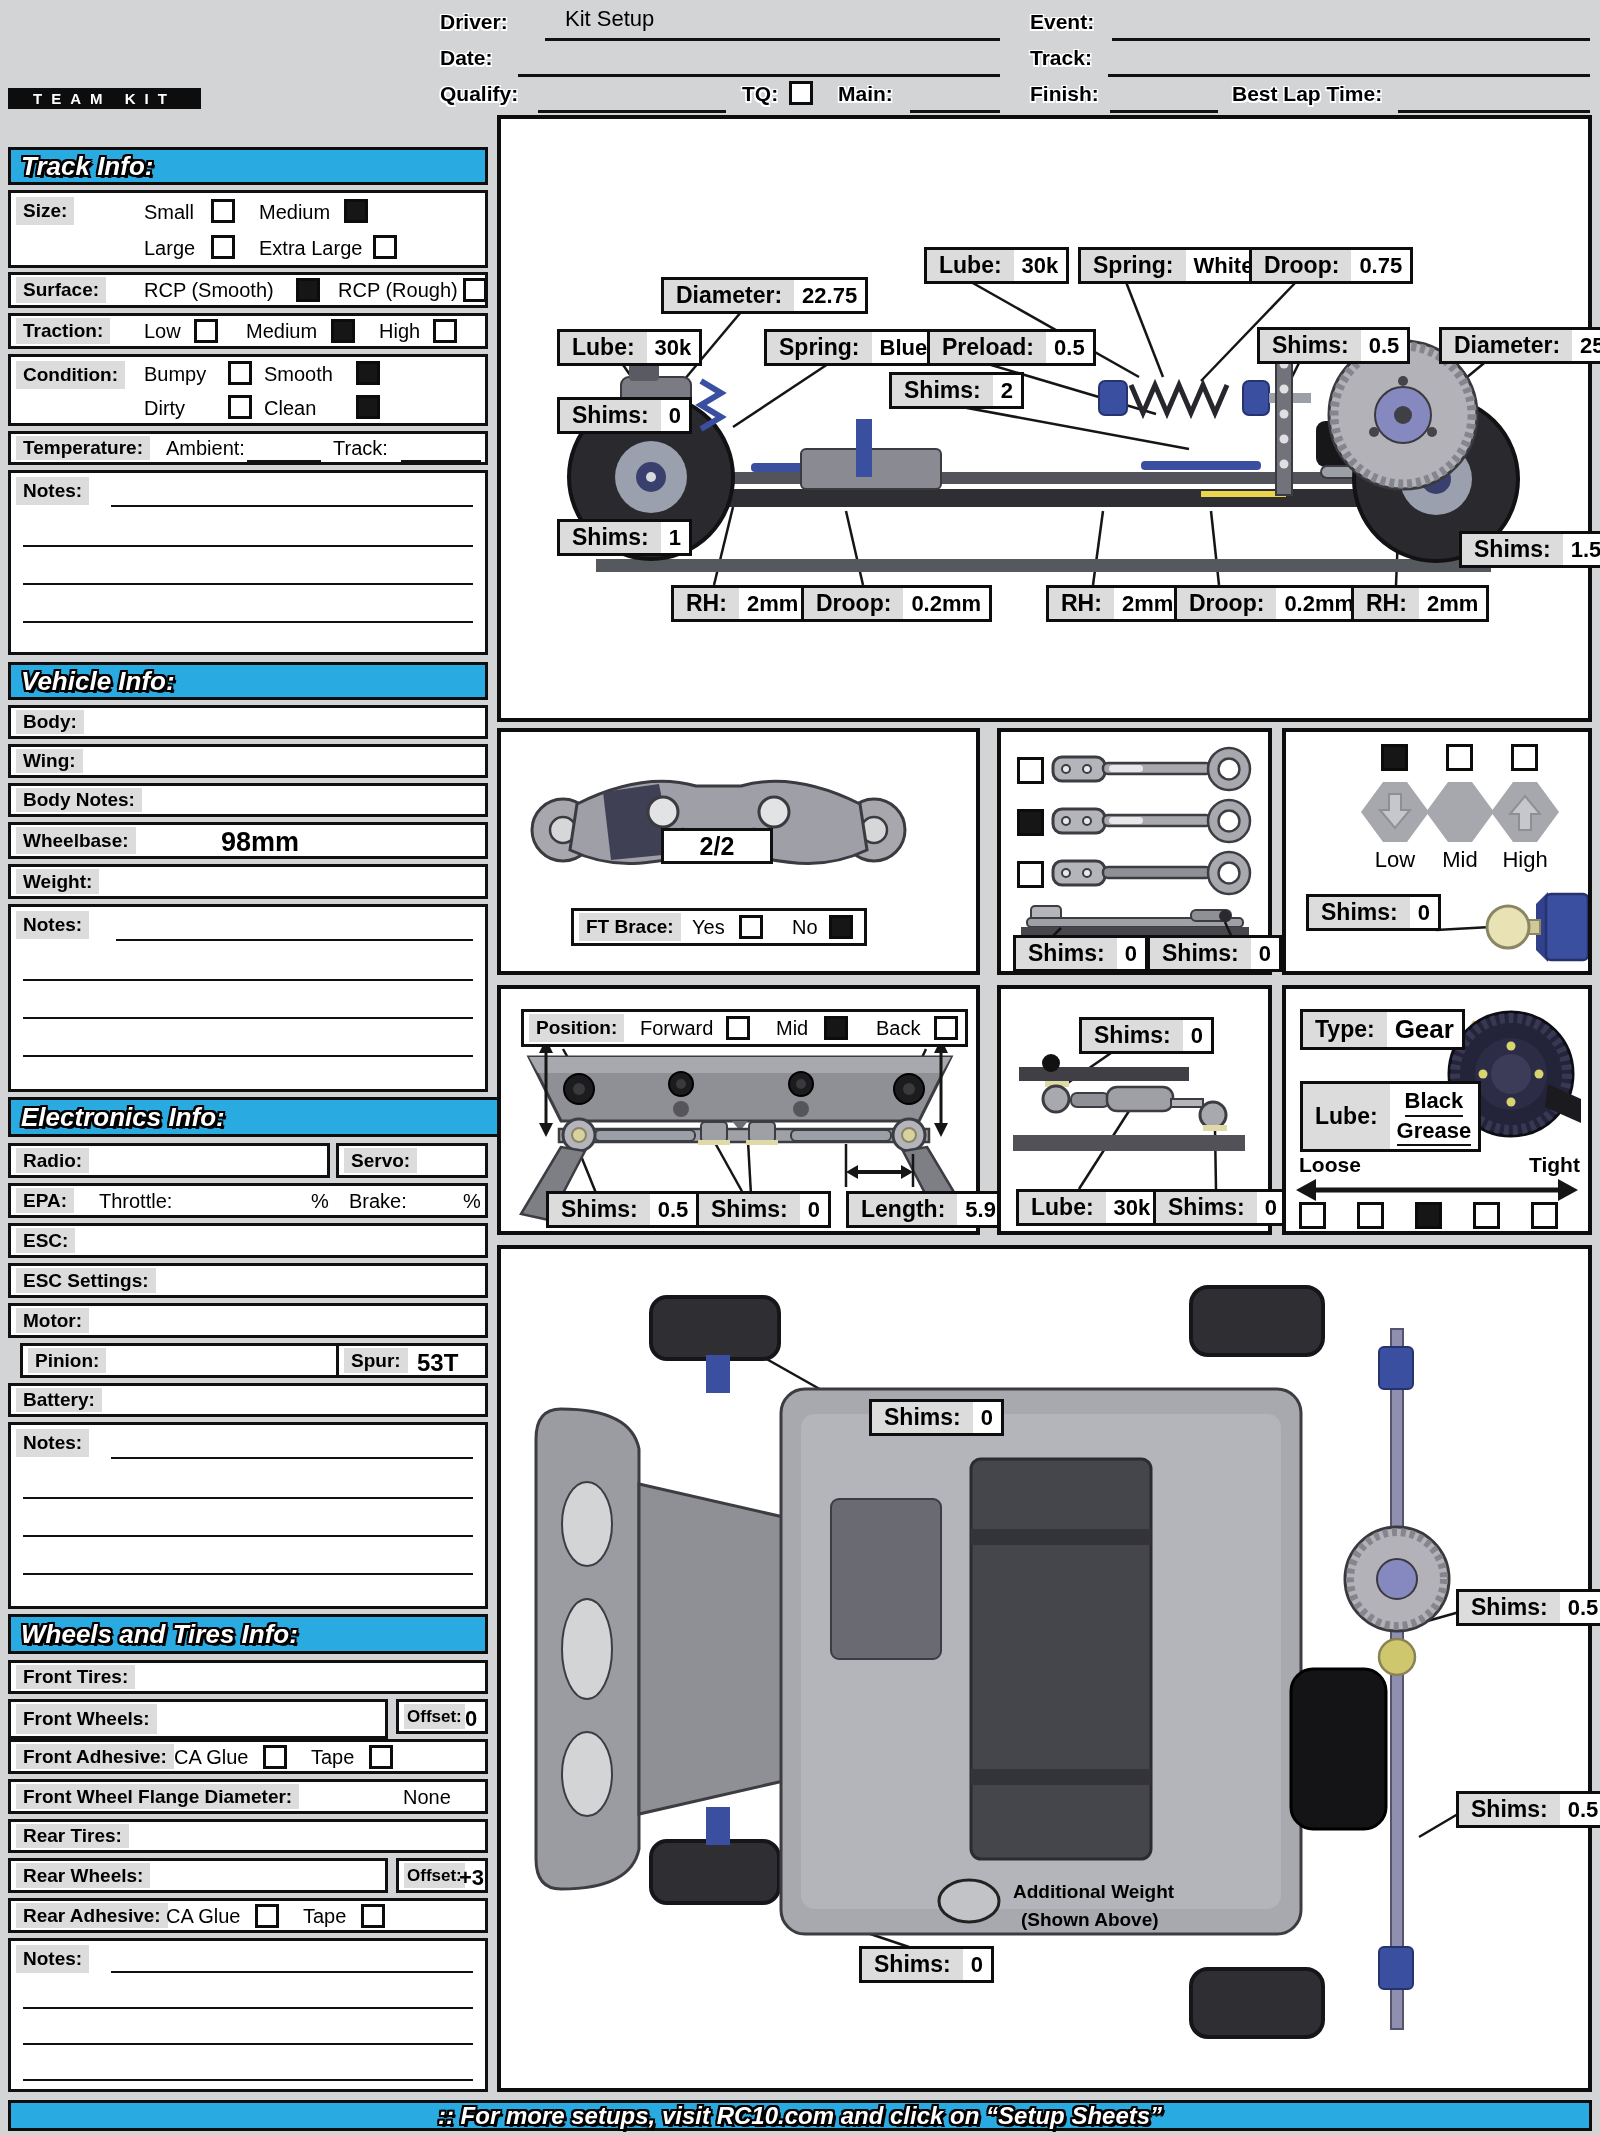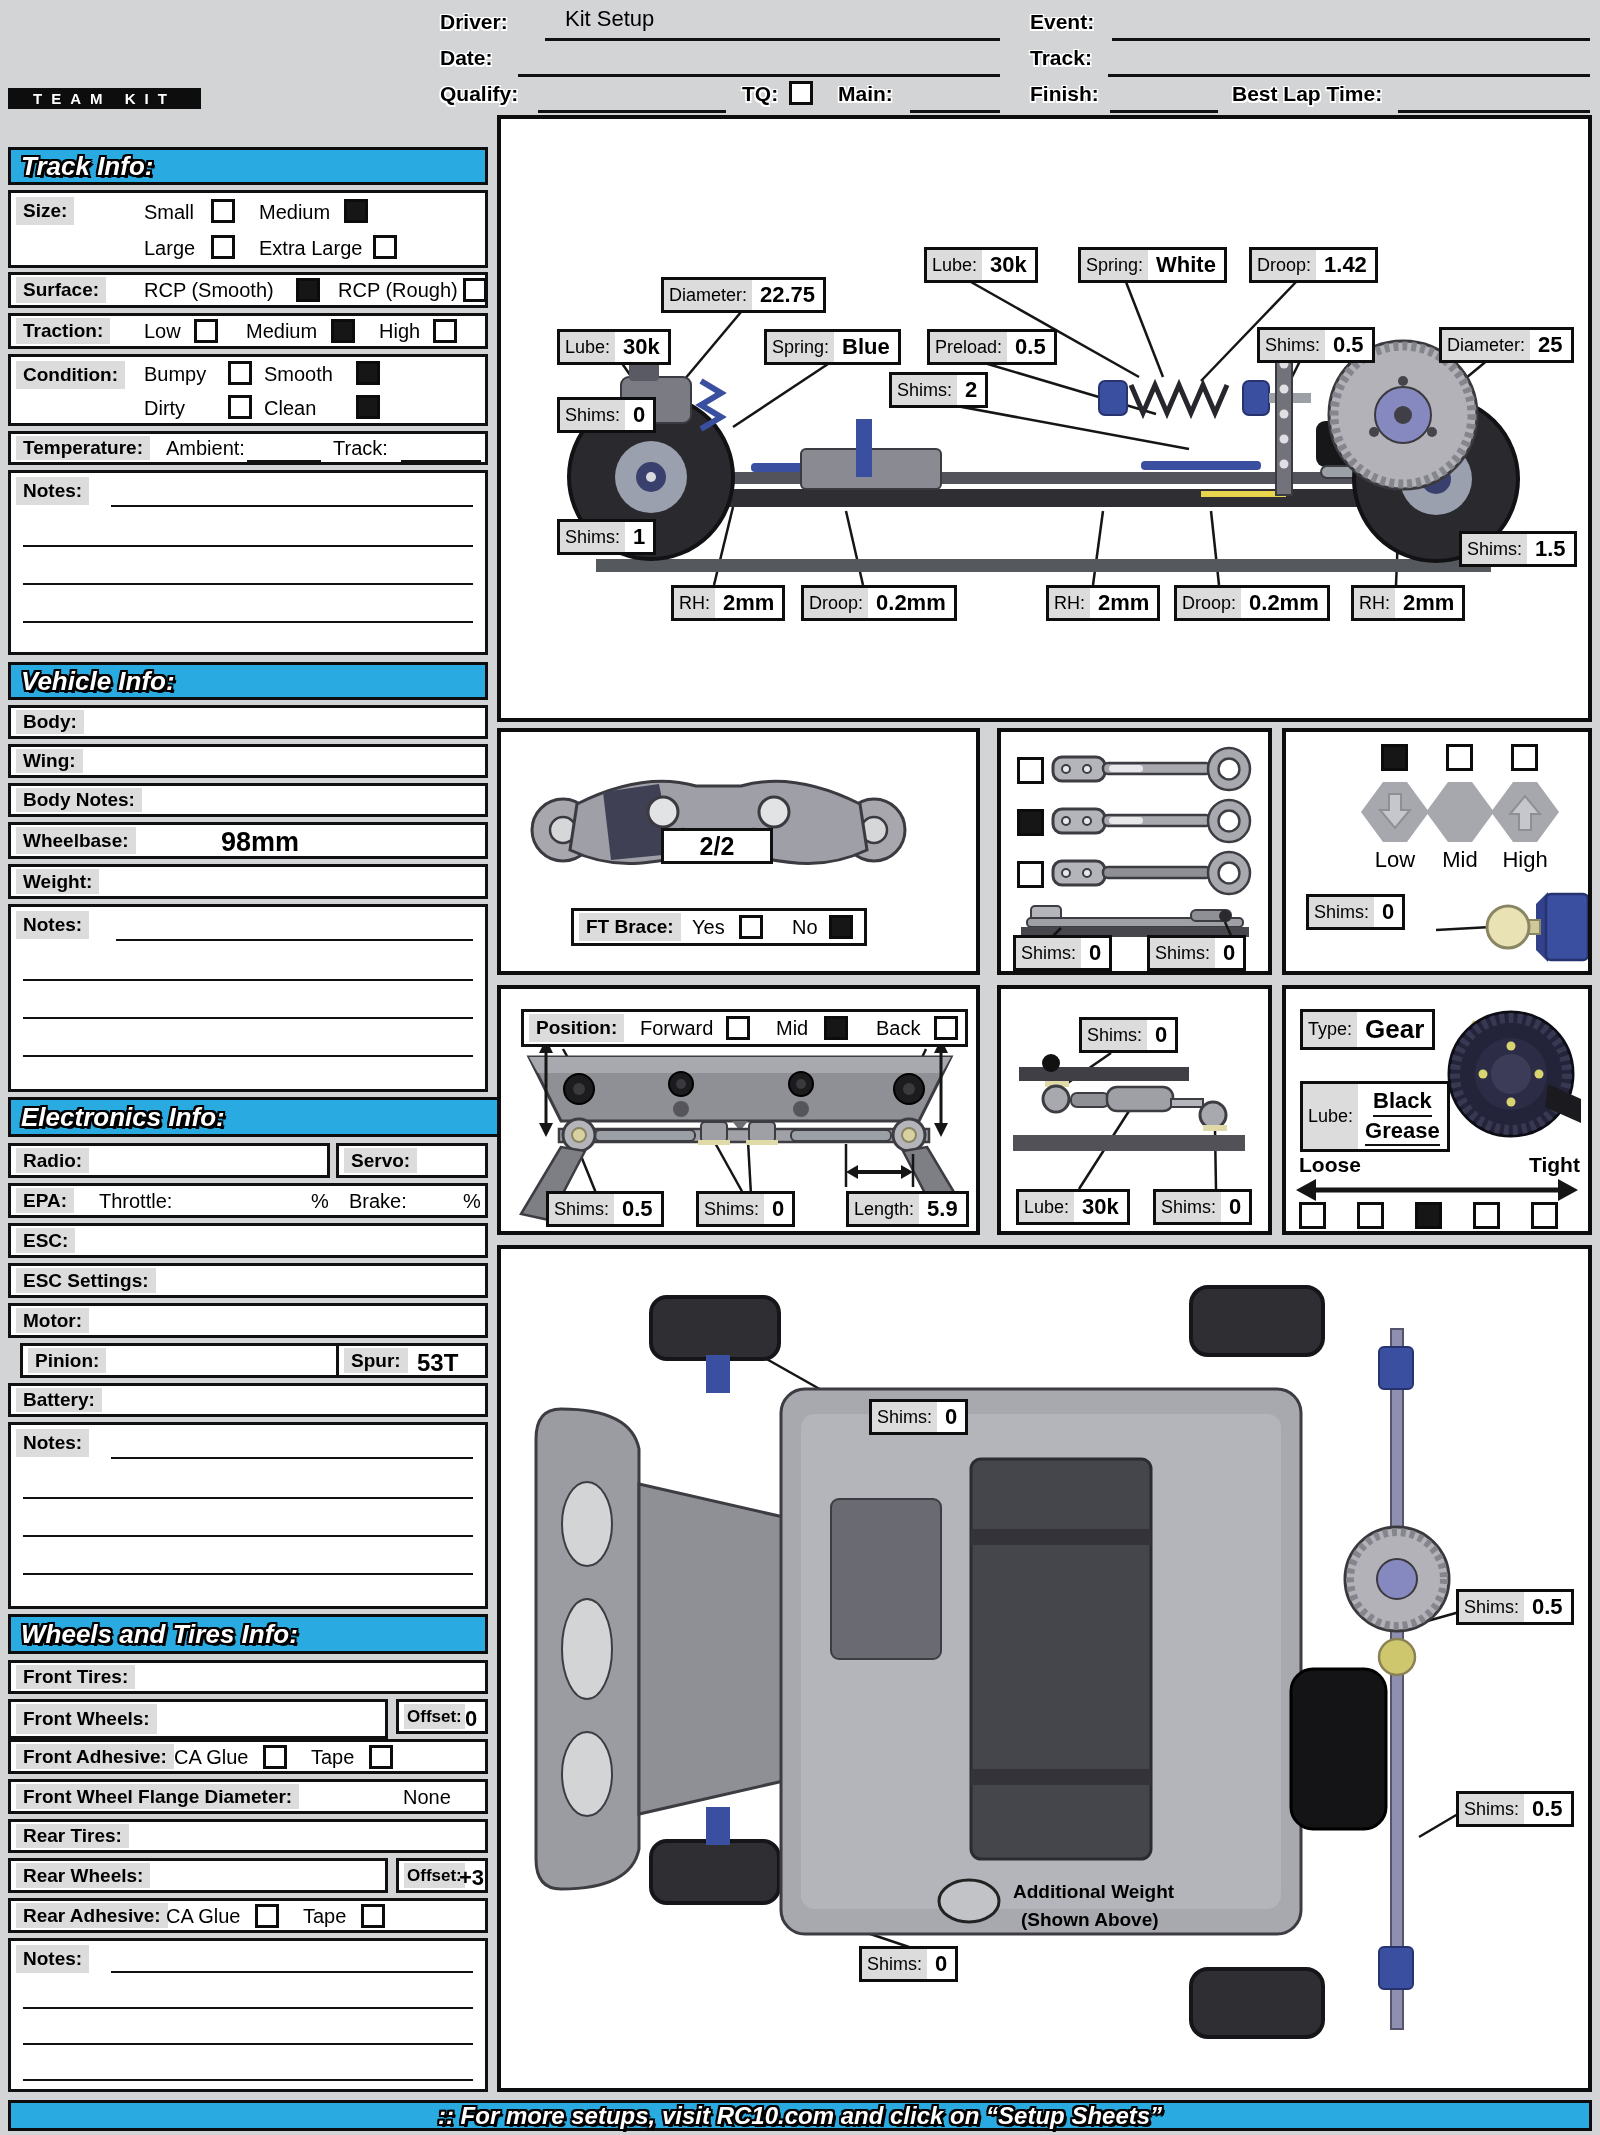--- a/index.html
+++ b/index.html
@@ -17,21 +17,21 @@
   .cbm { width:27px; height:27px; }
   .shead { position:absolute; background:#29abe2; border:3px solid #0d0d0d; display:flex; align-items:center; padding:0 10px; }
   .sheadtxt { font-style:italic; font-weight:700; font-size:26px; color:#fff;
     text-shadow:-2px -2px 0 #000,0 -2px 0 #000,2px -2px 0 #000,-2px 0 0 #000,2px 0 0 #000,-2px 2px 0 #000,0 2px 0 #000,2px 2px 0 #000,3px 3px 0 #000; }
   .hlab { position:absolute; font-weight:700; font-size:21px; white-space:nowrap;
     text-shadow:-1.5px -1.5px 0 #fff,1.5px -1.5px 0 #fff,-1.5px 1.5px 0 #fff,1.5px 1.5px 0 #fff; }
   .hval { position:absolute; font-size:22px; white-space:nowrap; }
   .ln { position:absolute; height:0; border-bottom:3px solid #111; }
   .nln { position:absolute; height:0; border-bottom:2px solid #111; }
   .tag { position:absolute; background:#fff; border:3px solid #0d0d0d; display:flex; align-items:stretch; }
-  .tag .tk { background:#dcdcdc; font-weight:400; font-size:18px; padding:2px 5px; display:flex; align-items:center; white-space:nowrap; }
+  .tag .tk { background:#dcdcdc; font-weight:700; font-size:23px; padding:2px 12px; display:flex; align-items:center; white-space:nowrap; }
   .tag .tv { font-weight:700; font-size:22px; padding:2px 8px; display:flex; align-items:center; white-space:nowrap; }
   .tvu { font-weight:700; font-size:22px; border-bottom:2px solid #111; line-height:1.25; }
   .txt { position:absolute; white-space:nowrap; }
   .logo1 { font-weight:700; font-size:72px; letter-spacing:-4px; color:#fff;
     text-shadow:-4px -4px 0 #000,4px -4px 0 #000,-4px 4px 0 #000,4px 4px 0 #000,-4px 0 0 #000,4px 0 0 #000,0 -4px 0 #000,0 4px 0 #000,6px 6px 0 #000; }
   .logo2 { background:#0d0d0d; color:#fff; font-weight:700; font-size:15px; letter-spacing:9px; display:flex; justify-content:center; align-items:center; }
   svg { position:absolute; left:0; top:0; }
 </style>
 </head>
 <body>
@@ -312,21 +312,21 @@
   <div class="tag" style="left:423px;top:128px">
       <span class="tk">Lube:</span>
       <span class="tv">30k</span>
     </div>
   <div class="tag" style="left:577px;top:128px">
       <span class="tk">Spring:</span>
       <span class="tv">White</span>
     </div>
   <div class="tag" style="left:748px;top:128px">
       <span class="tk">Droop:</span>
-      <span class="tv">1.42</span>
+      <span class="tv">0.75</span>
     </div>
   <div class="tag" style="left:56px;top:210px">
       <span class="tk">Lube:</span>
       <span class="tv">30k</span>
     </div>
   <div class="tag" style="left:263px;top:210px">
       <span class="tk">Spring:</span>
       <span class="tv">Blue</span>
     </div>
   <div class="tag" style="left:426px;top:210px">

